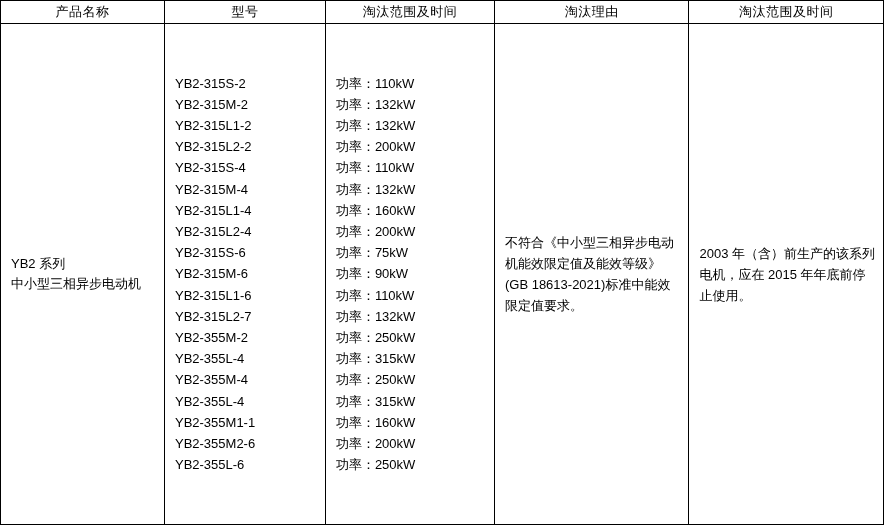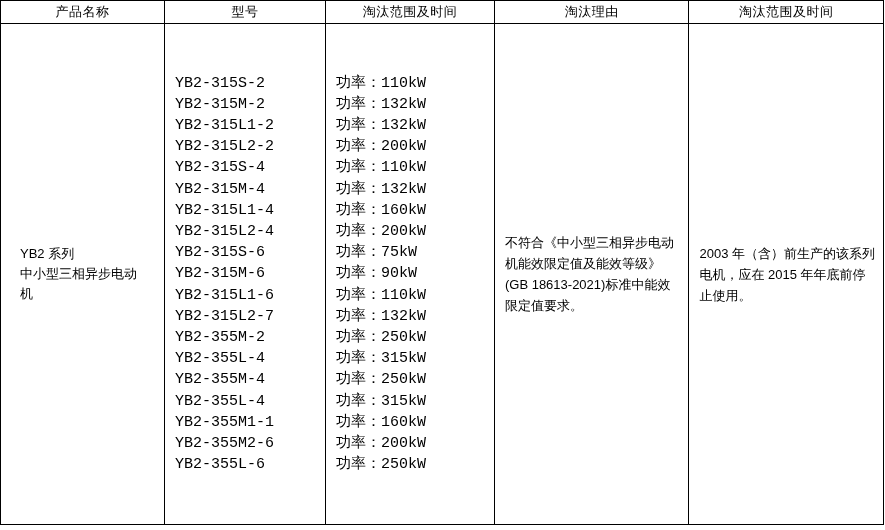--- a/index.html
+++ b/index.html
@@ -45,31 +45,31 @@
   .col-param { width: 165px; }
   .col-reason { width: 190px; }
   .col-scope { width: 190px; }
 
   tbody td {
     height: 500px;
     font-size: 13px;
     line-height: 21px;
   }
   .cell-inner {
-    padding: 0 19px;
+    padding: 0 10px;
   }
   .cell-name {
     text-align: left;
     font-family: "Liberation Sans", "DejaVu Sans", sans-serif;
     font-size: 13px;
     line-height: 20px;
   }
   .cell-list {
-    font-family: Liberation Mono, monospace;
-    font-size: 15px;
+    font-family: Liberation Sans, sans-serif;
+    font-size: 13px;
     line-height: 21.2px;
     padding-left: 10px;
     padding-right: 4px;
   }
   .cell-list div {
     white-space: nowrap;
   }
   .cell-text {
     font-family: "Liberation Sans", "DejaVu Sans", sans-serif;
     font-size: 13px;

